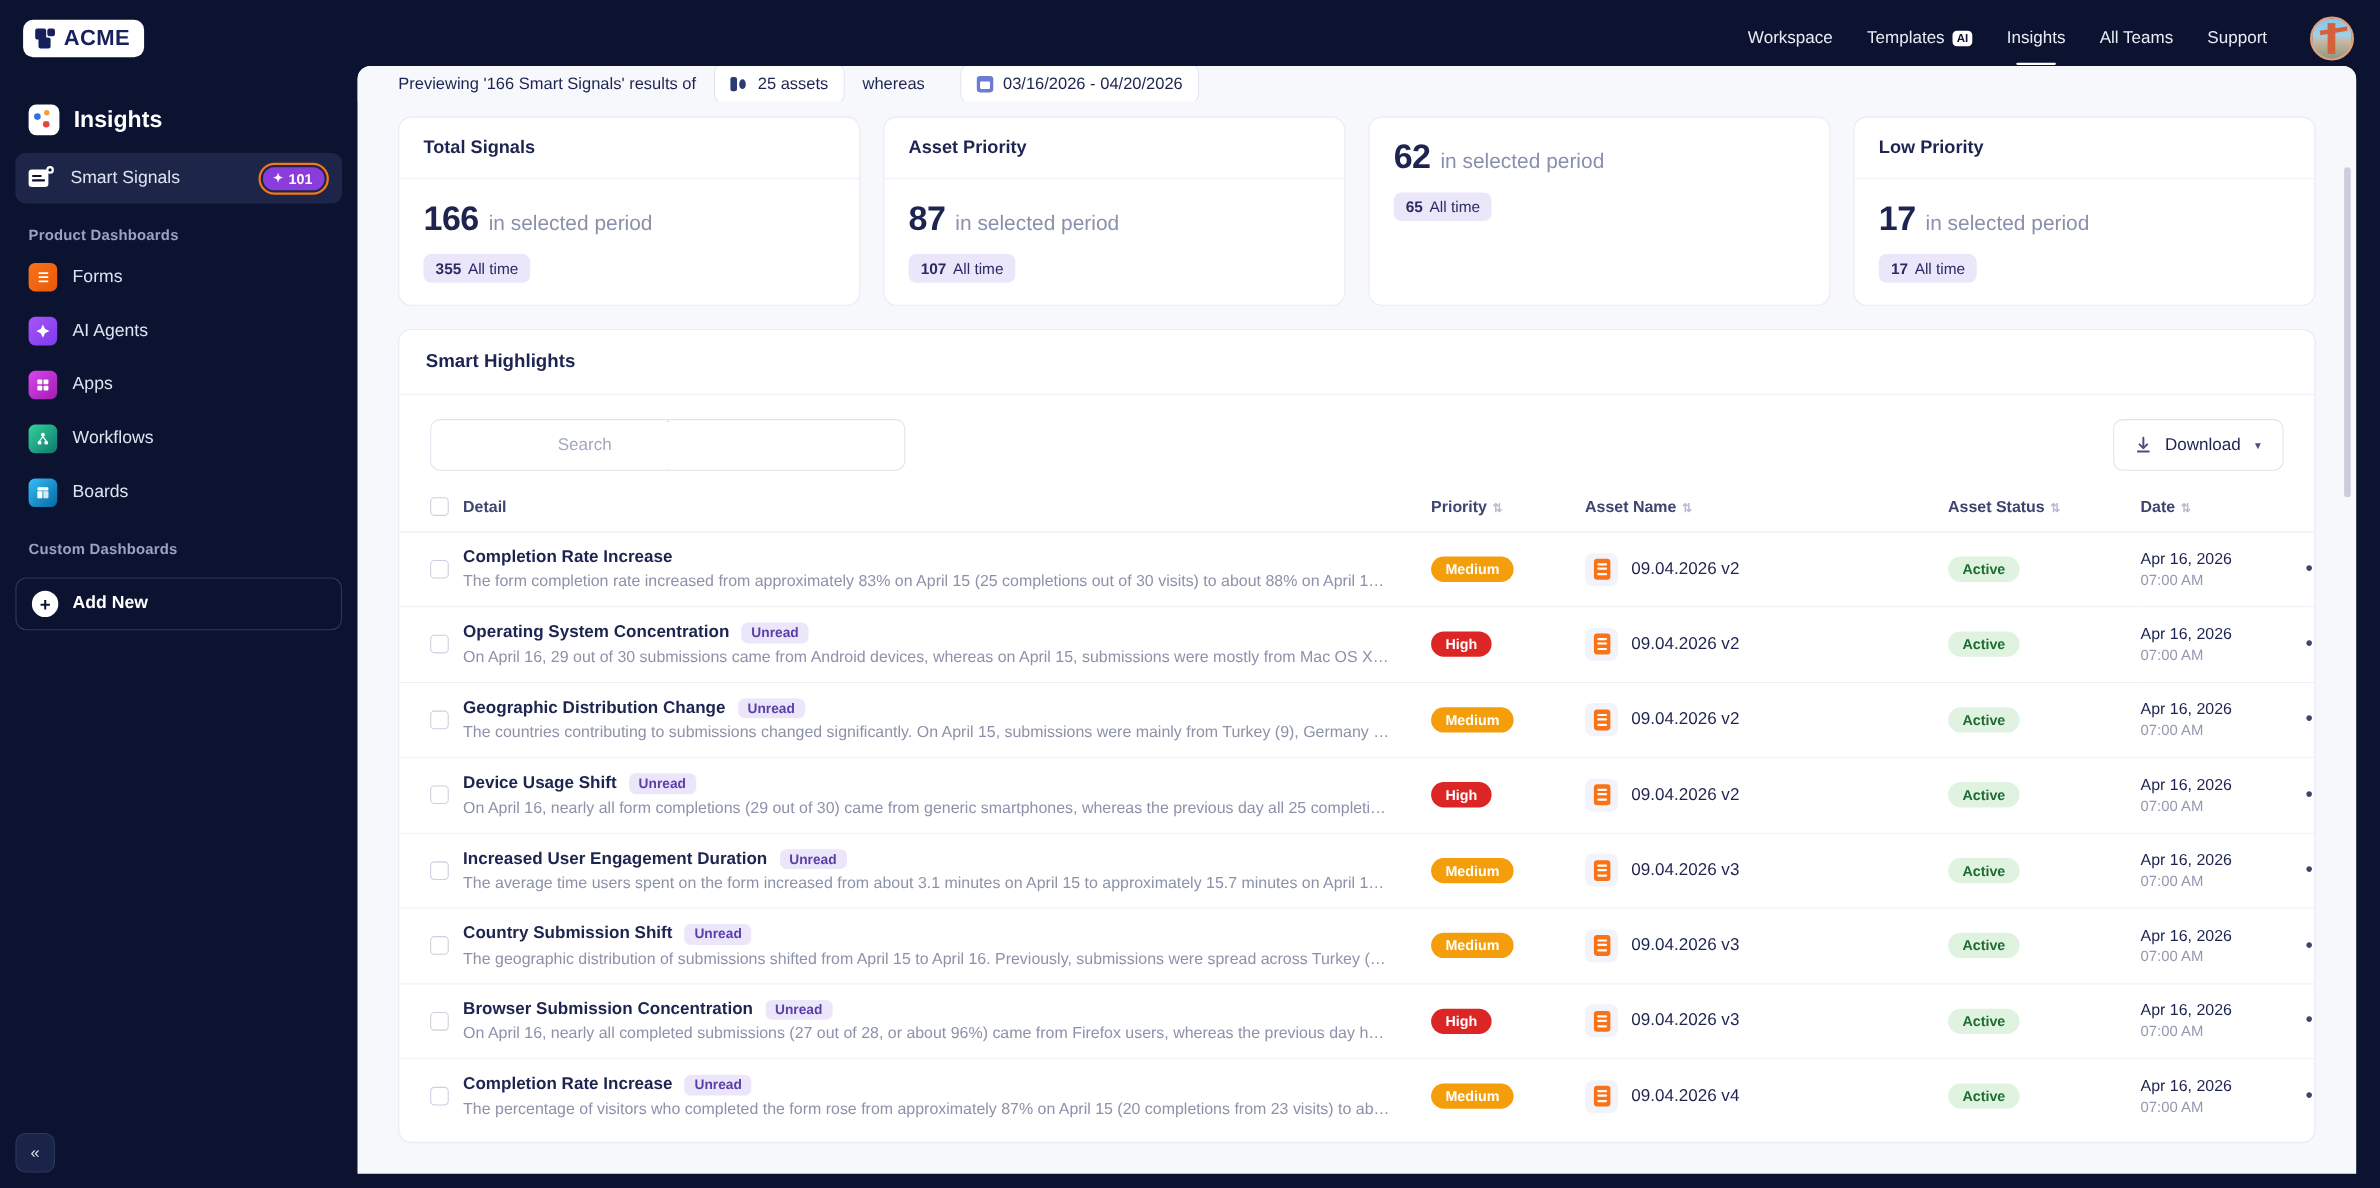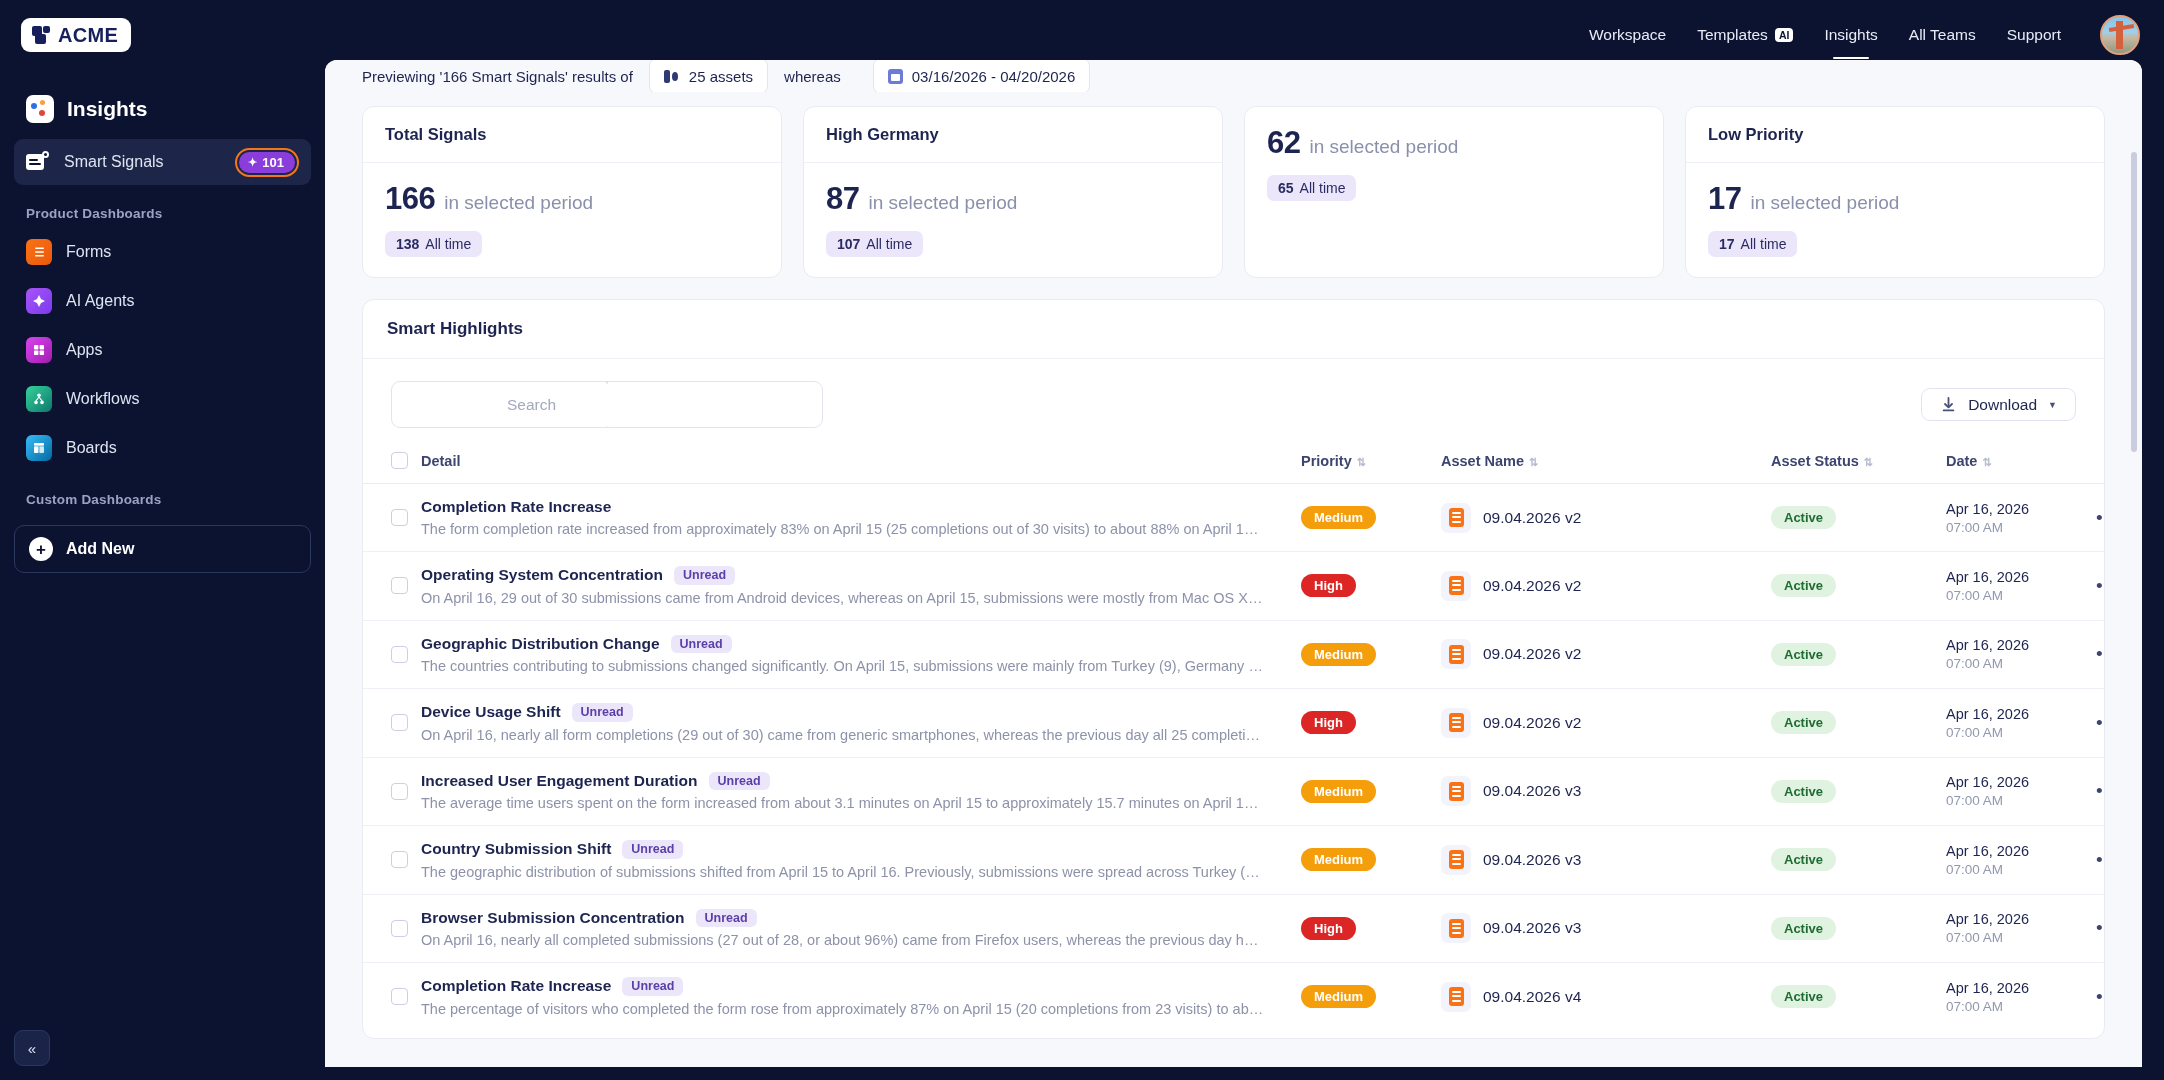--- a/index.html
+++ b/index.html
@@ -220,21 +220,21 @@
     flex-direction: column;
   }
   .search-box input {
     border: none; outline: none; flex: 1; font-size: 15.5px;
     color: #1d2450; font-family: inherit; background: transparent;
   }
   .search-box input::placeholder { color: #a3a8bf; }
   .ic-stroke { stroke: #4a5178; fill: none; stroke-width: 1.8; }
   .ic-light { stroke: #b4b9cd; fill: none; stroke-width: 1.5; }
   .dl-btn {
-    margin-left: auto; height: 33px; border: 1px solid #e1e4f0; border-radius: 9px;
+    margin-left: auto; height: 47px; border: 1px solid #e1e4f0; border-radius: 9px;
     background: #fff; display: flex; align-items: center; gap: 11px;
     padding: 0 18px; font-size: 15.5px; color: #1d2450; font-weight: 500; cursor: pointer;
   }
   .caret { font-size: 9px; color: #4a5178; }
 
   
   table { width: 100%; border-collapse: collapse; table-layout: fixed; }
   thead th {
     font-size: 14.5px; color: #3d4470; font-weight: bold; text-align: left;
     padding: 10px 0 14px 0; border-bottom: 1px solid #e9ebf3;
@@ -447,27 +447,27 @@
 
     <div class="cards">
       <div class="card">
         <div class="card-head">Total Signals</div>
         <div class="card-body">
           <div class="big-row">
             <span class="big-num">166</span>
             <span class="big-sub">in selected period</span>
           </div>
           <div class="alltime">
-            <b>138</b>
+            <b>355</b>
             <span>All time</span>
           </div>
         </div>
       </div>
       <div class="card">
-        <div class="card-head">High Germany</div>
+        <div class="card-head">Asset Priority</div>
         <div class="card-body">
           <div class="big-row">
             <span class="big-num">87</span>
             <span class="big-sub">in selected period</span>
           </div>
           <div class="alltime">
             <b>107</b>
             <span>All time</span>
           </div>
         </div>

